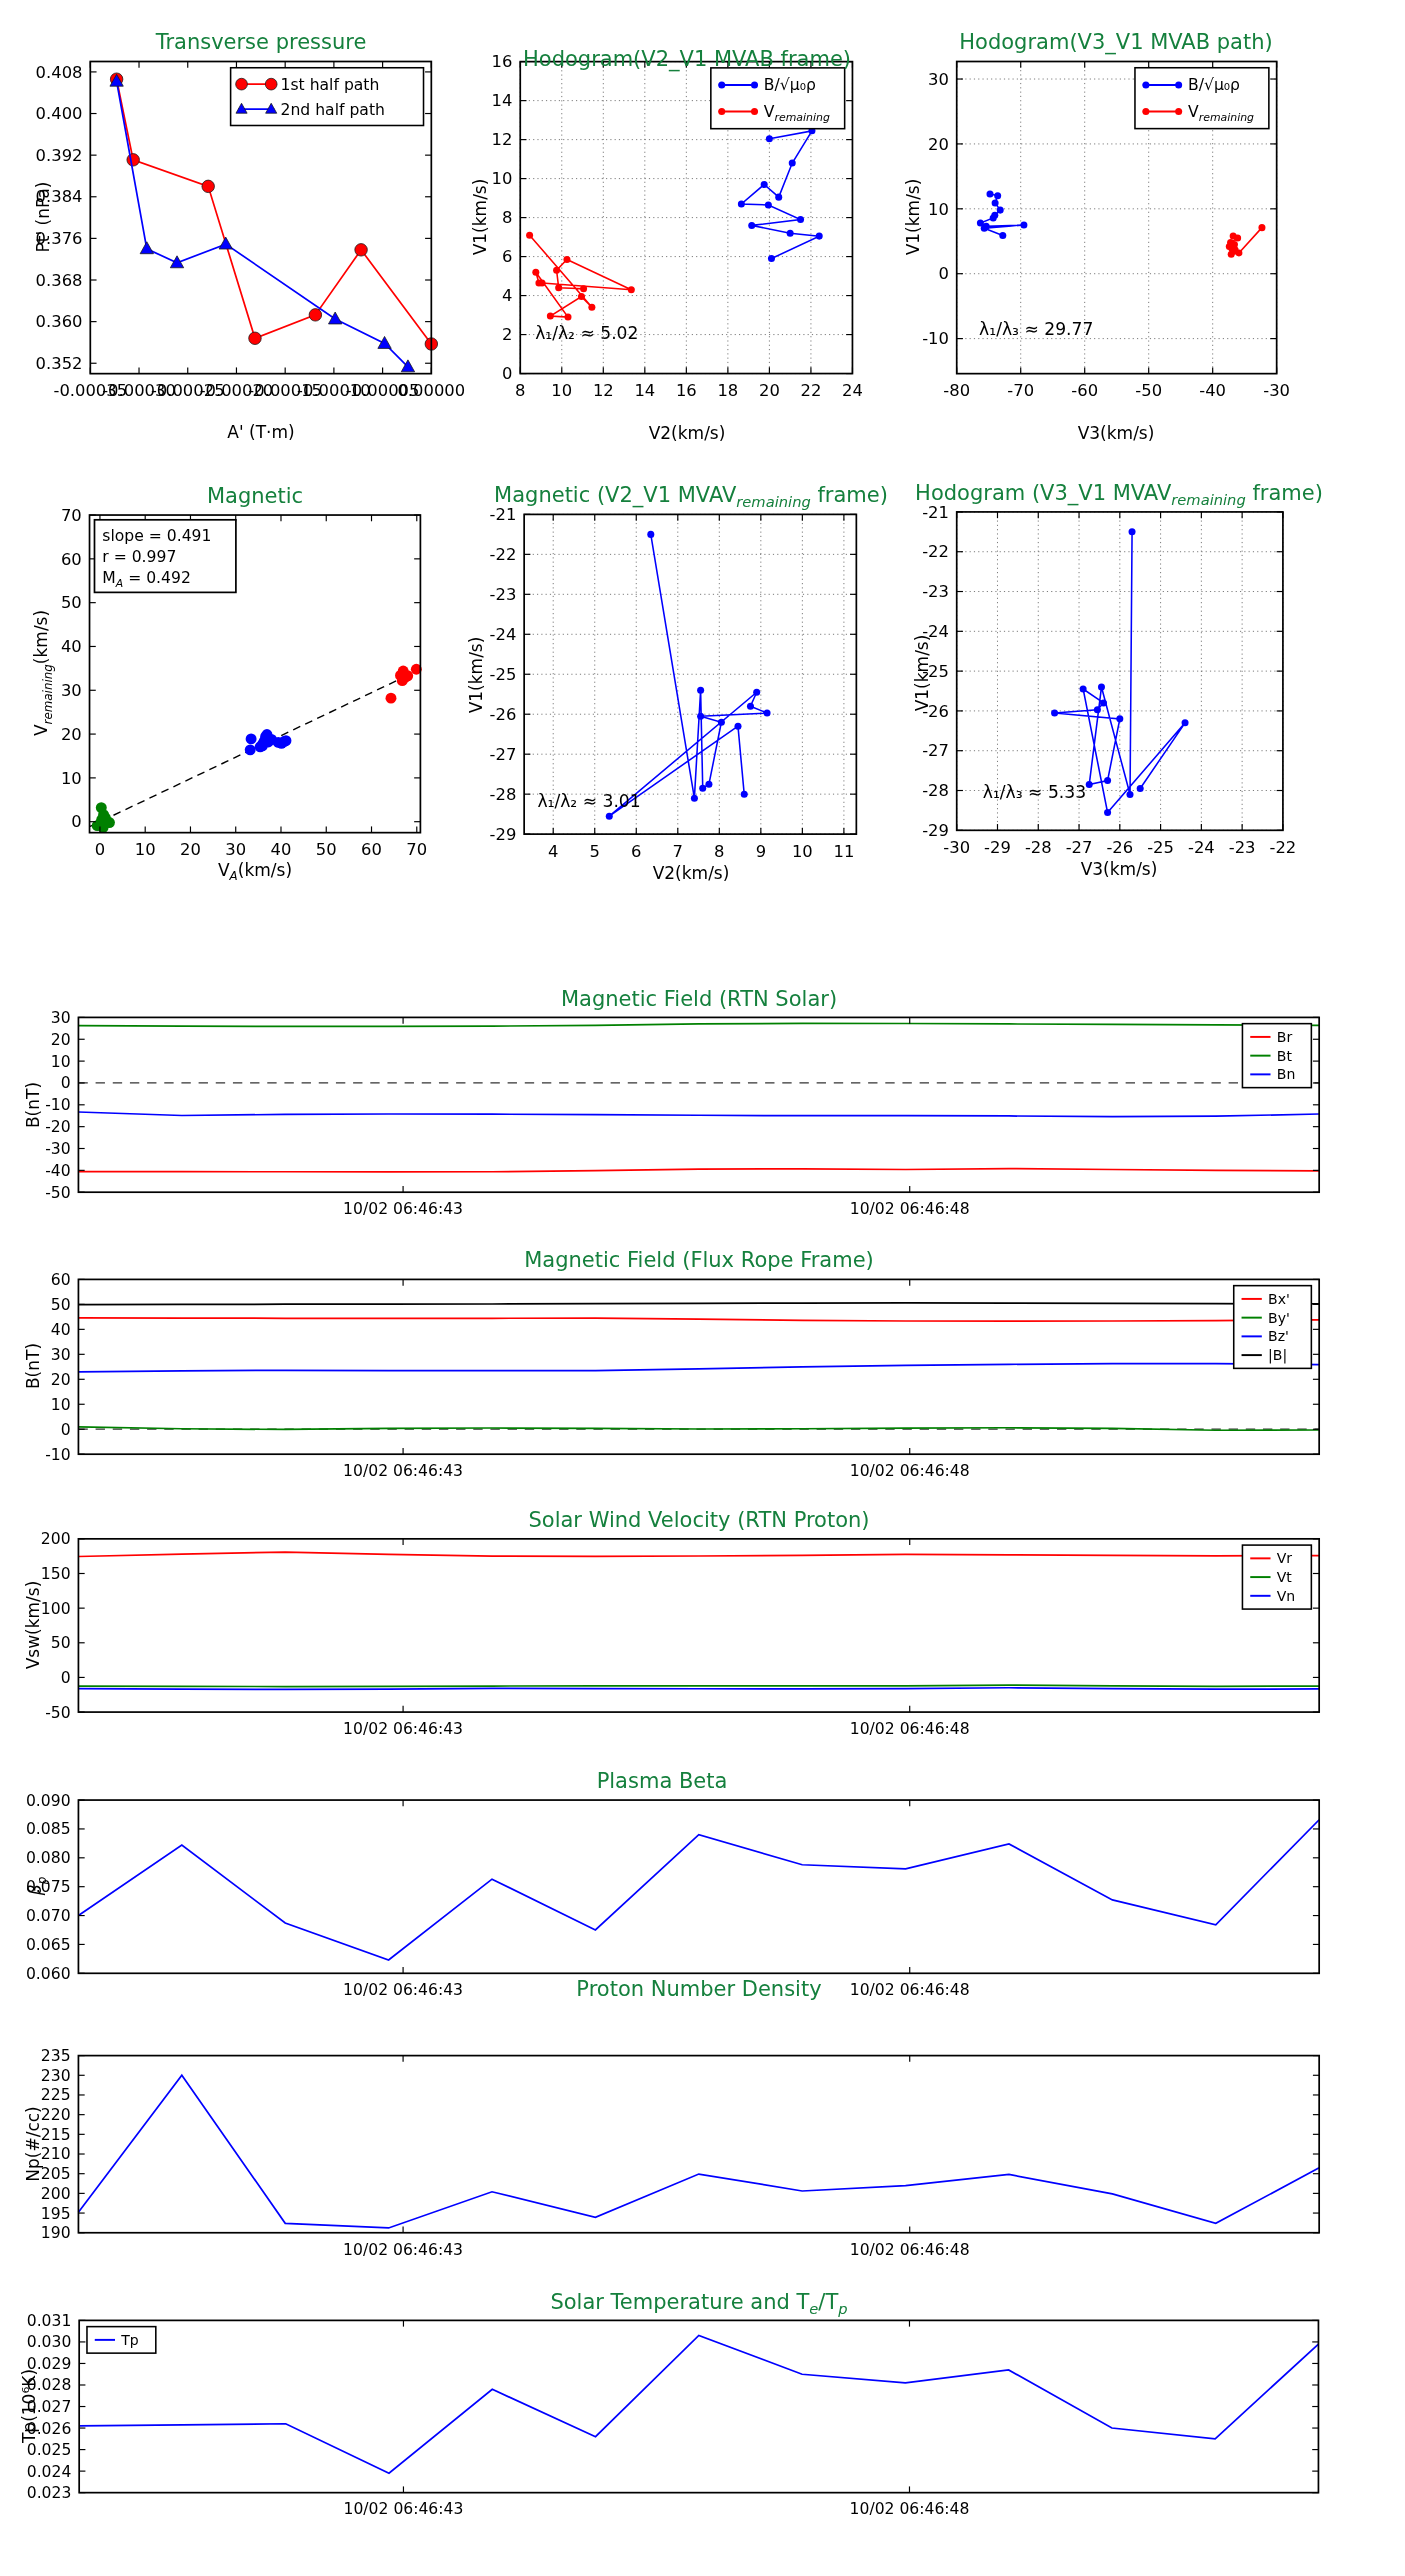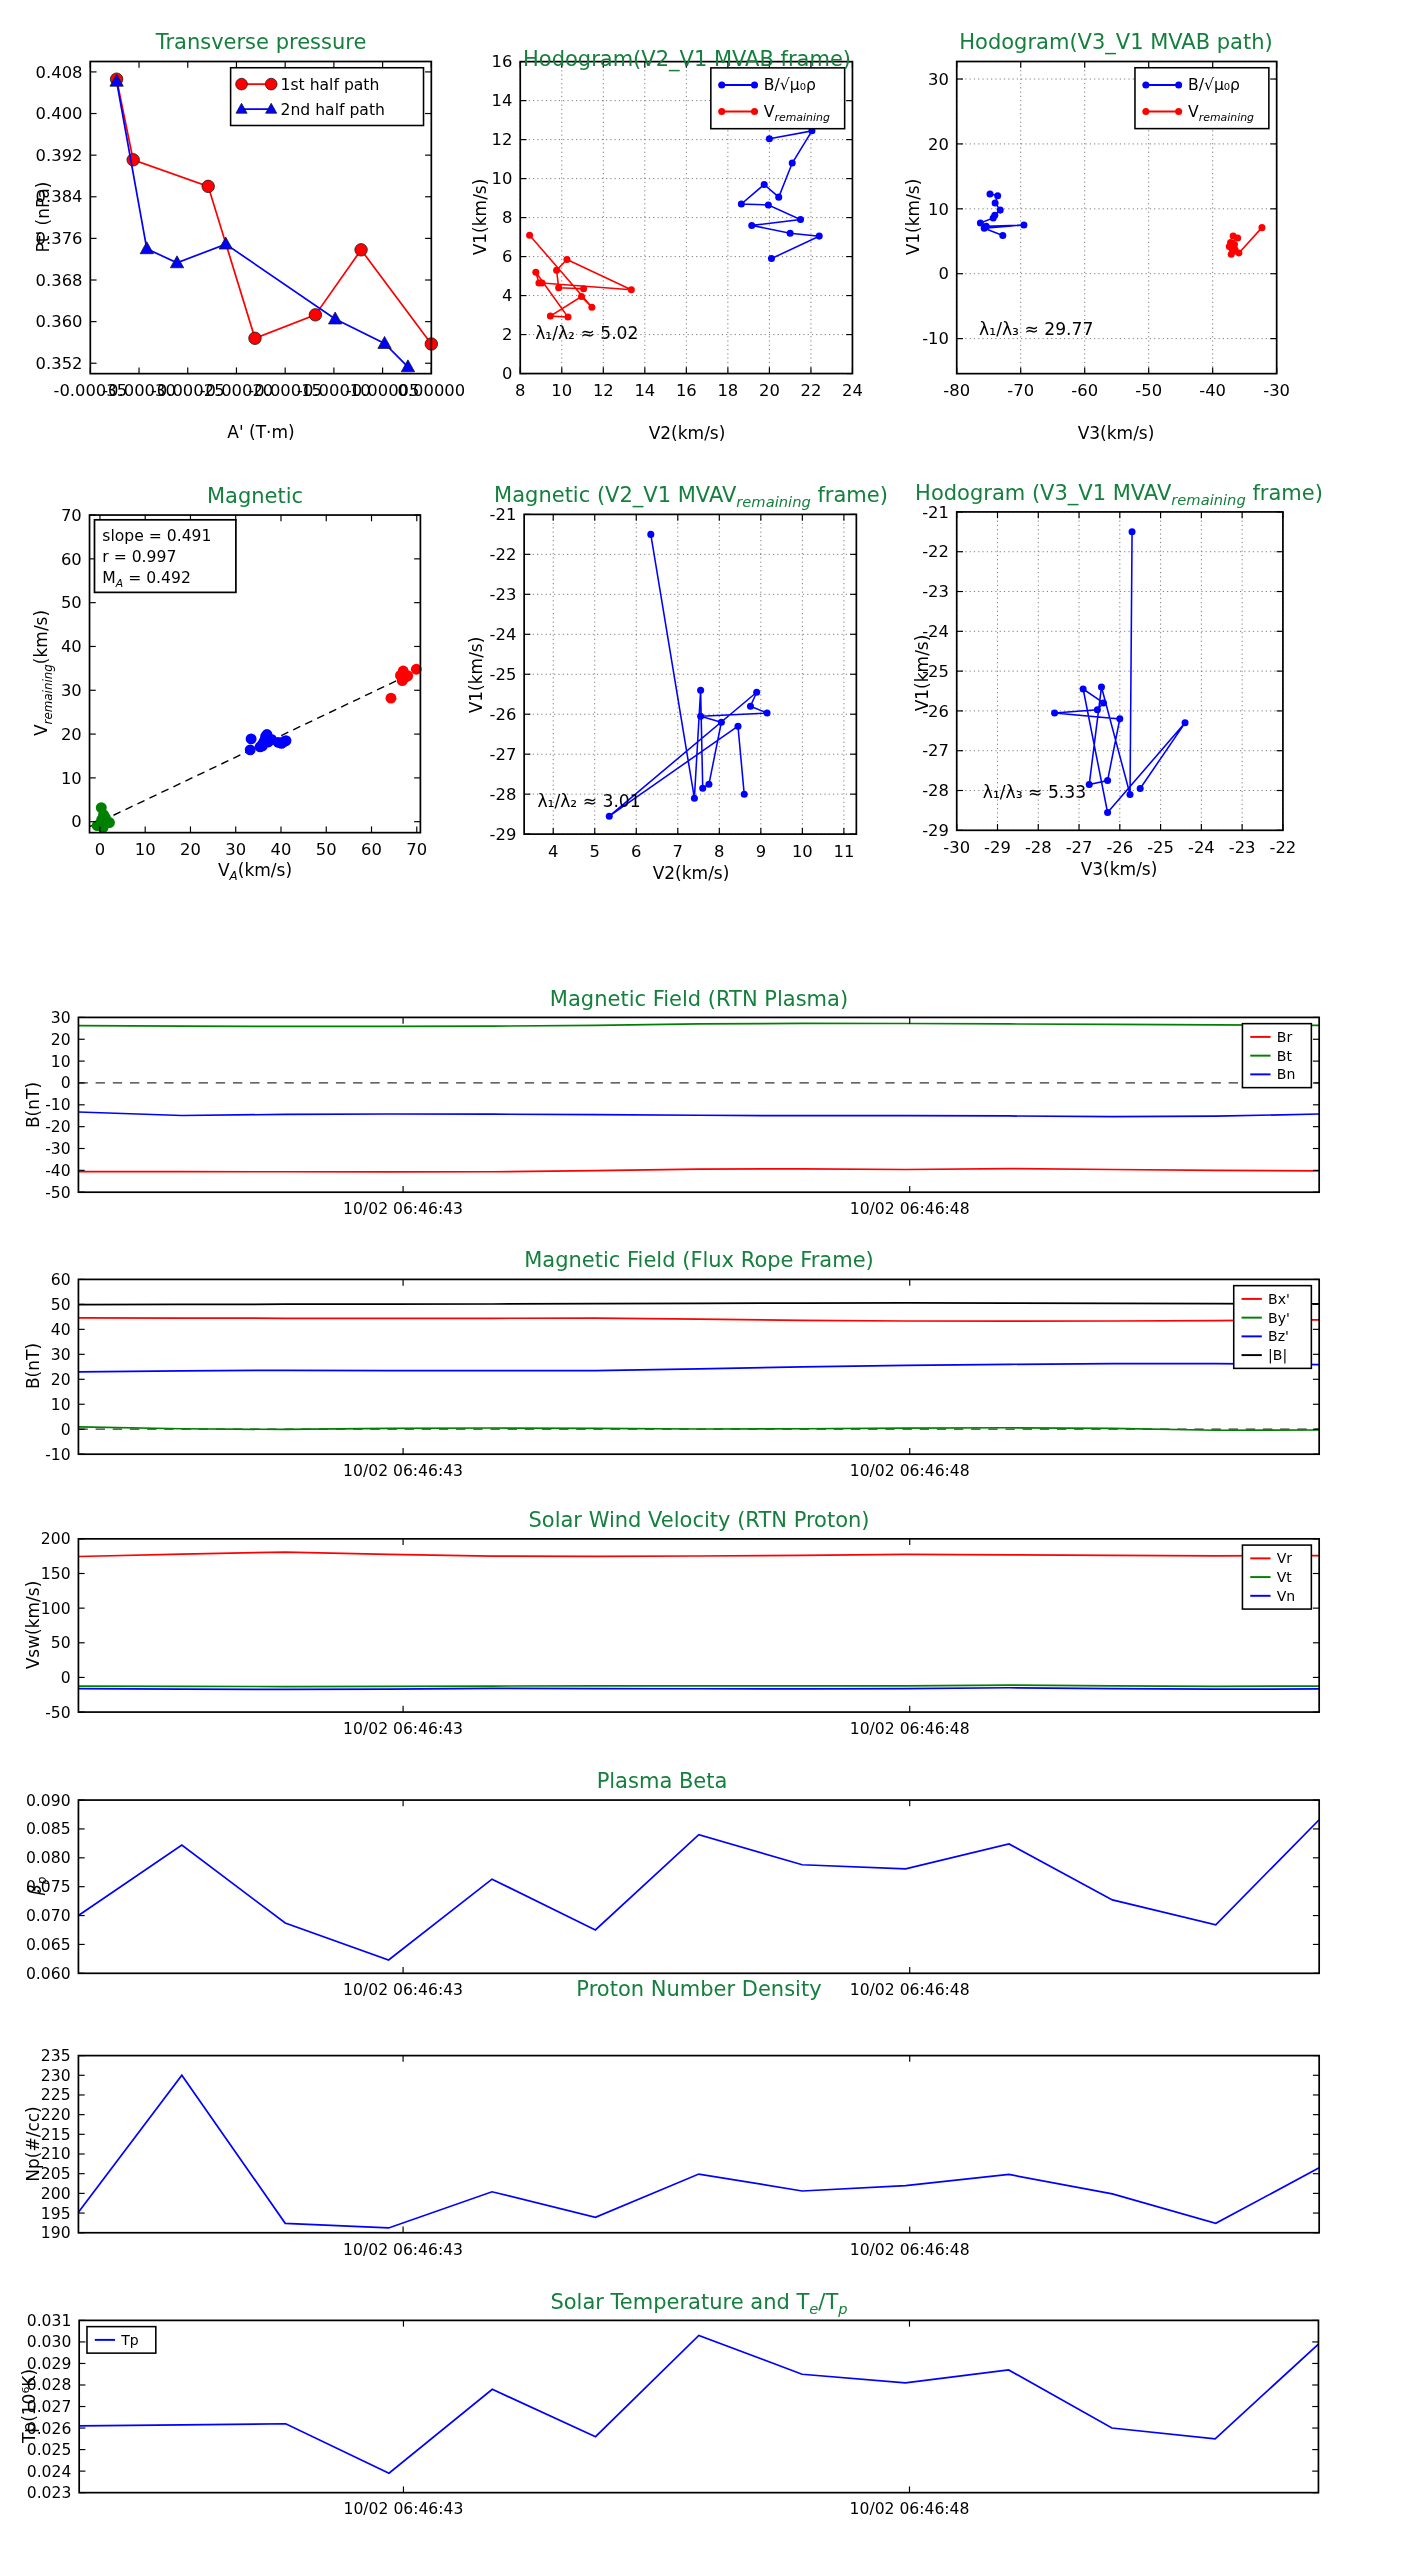--- a/index.html
+++ b/index.html
@@ -817,21 +817,21 @@
         <text x="134" y="70.3" text-anchor="start" font-size="18" fill="#000" font-family="&quot;DejaVu Sans&quot;,sans-serif"><tspan>Tp</tspan></text>
       </svg>
     </div>
 
   <div class="chart-title" style="left:261px;top:30px"><span>Transverse pressure</span><sub></sub><span></span></div>
   <div class="chart-title" style="left:687px;top:47px"><span>Hodogram(V2_V1 MVAB frame)</span><sub></sub><span></span></div>
   <div class="chart-title" style="left:1116px;top:30px"><span>Hodogram(V3_V1 MVAB path)</span><sub></sub><span></span></div>
   <div class="chart-title" style="left:255px;top:484px"><span>Magnetic</span><sub></sub><span></span></div>
   <div class="chart-title" style="left:691px;top:483px"><span>Magnetic (V2_V1 MVAV</span><sub>remaining</sub><span> frame)</span></div>
   <div class="chart-title" style="left:1119px;top:481px"><span>Hodogram (V3_V1 MVAV</span><sub>remaining</sub><span> frame)</span></div>
-  <div class="chart-title" style="left:699px;top:987px"><span>Magnetic Field (RTN Plasma)</span><sub></sub><span></span></div>
+  <div class="chart-title" style="left:699px;top:987px"><span>Magnetic Field (RTN Solar)</span><sub></sub><span></span></div>
   <div class="chart-title" style="left:699px;top:1248px"><span>Magnetic Field (Flux Rope Frame)</span><sub></sub><span></span></div>
   <div class="chart-title" style="left:699px;top:1508px"><span>Solar Wind Velocity (RTN Proton)</span><sub></sub><span></span></div>
   <div class="chart-title" style="left:662px;top:1769px"><span>Plasma Beta</span><sub></sub><span></span></div>
   <div class="chart-title" style="left:699px;top:1977px"><span>Proton Number Density</span><sub></sub><span></span></div>
   <div class="chart-title" style="left:699px;top:2290px"><span>Solar Temperature and T</span><sub>e</sub><span>/T</span><sub>p</sub></div>
 
   <div class="axlab ylab" style="left:45px;top:217px"><span>Pt' (nPa)</span><sub></sub><span></span></div>
   <div class="axlab ylab" style="left:482px;top:217px"><span>V1(km/s)</span><sub></sub><span></span></div>
   <div class="axlab ylab" style="left:915px;top:217px"><span>V1(km/s)</span><sub></sub><span></span></div>
   <div class="axlab ylab" style="left:43px;top:673px"><span>V</span><sub>remaining</sub><span>(km/s)</span></div>

